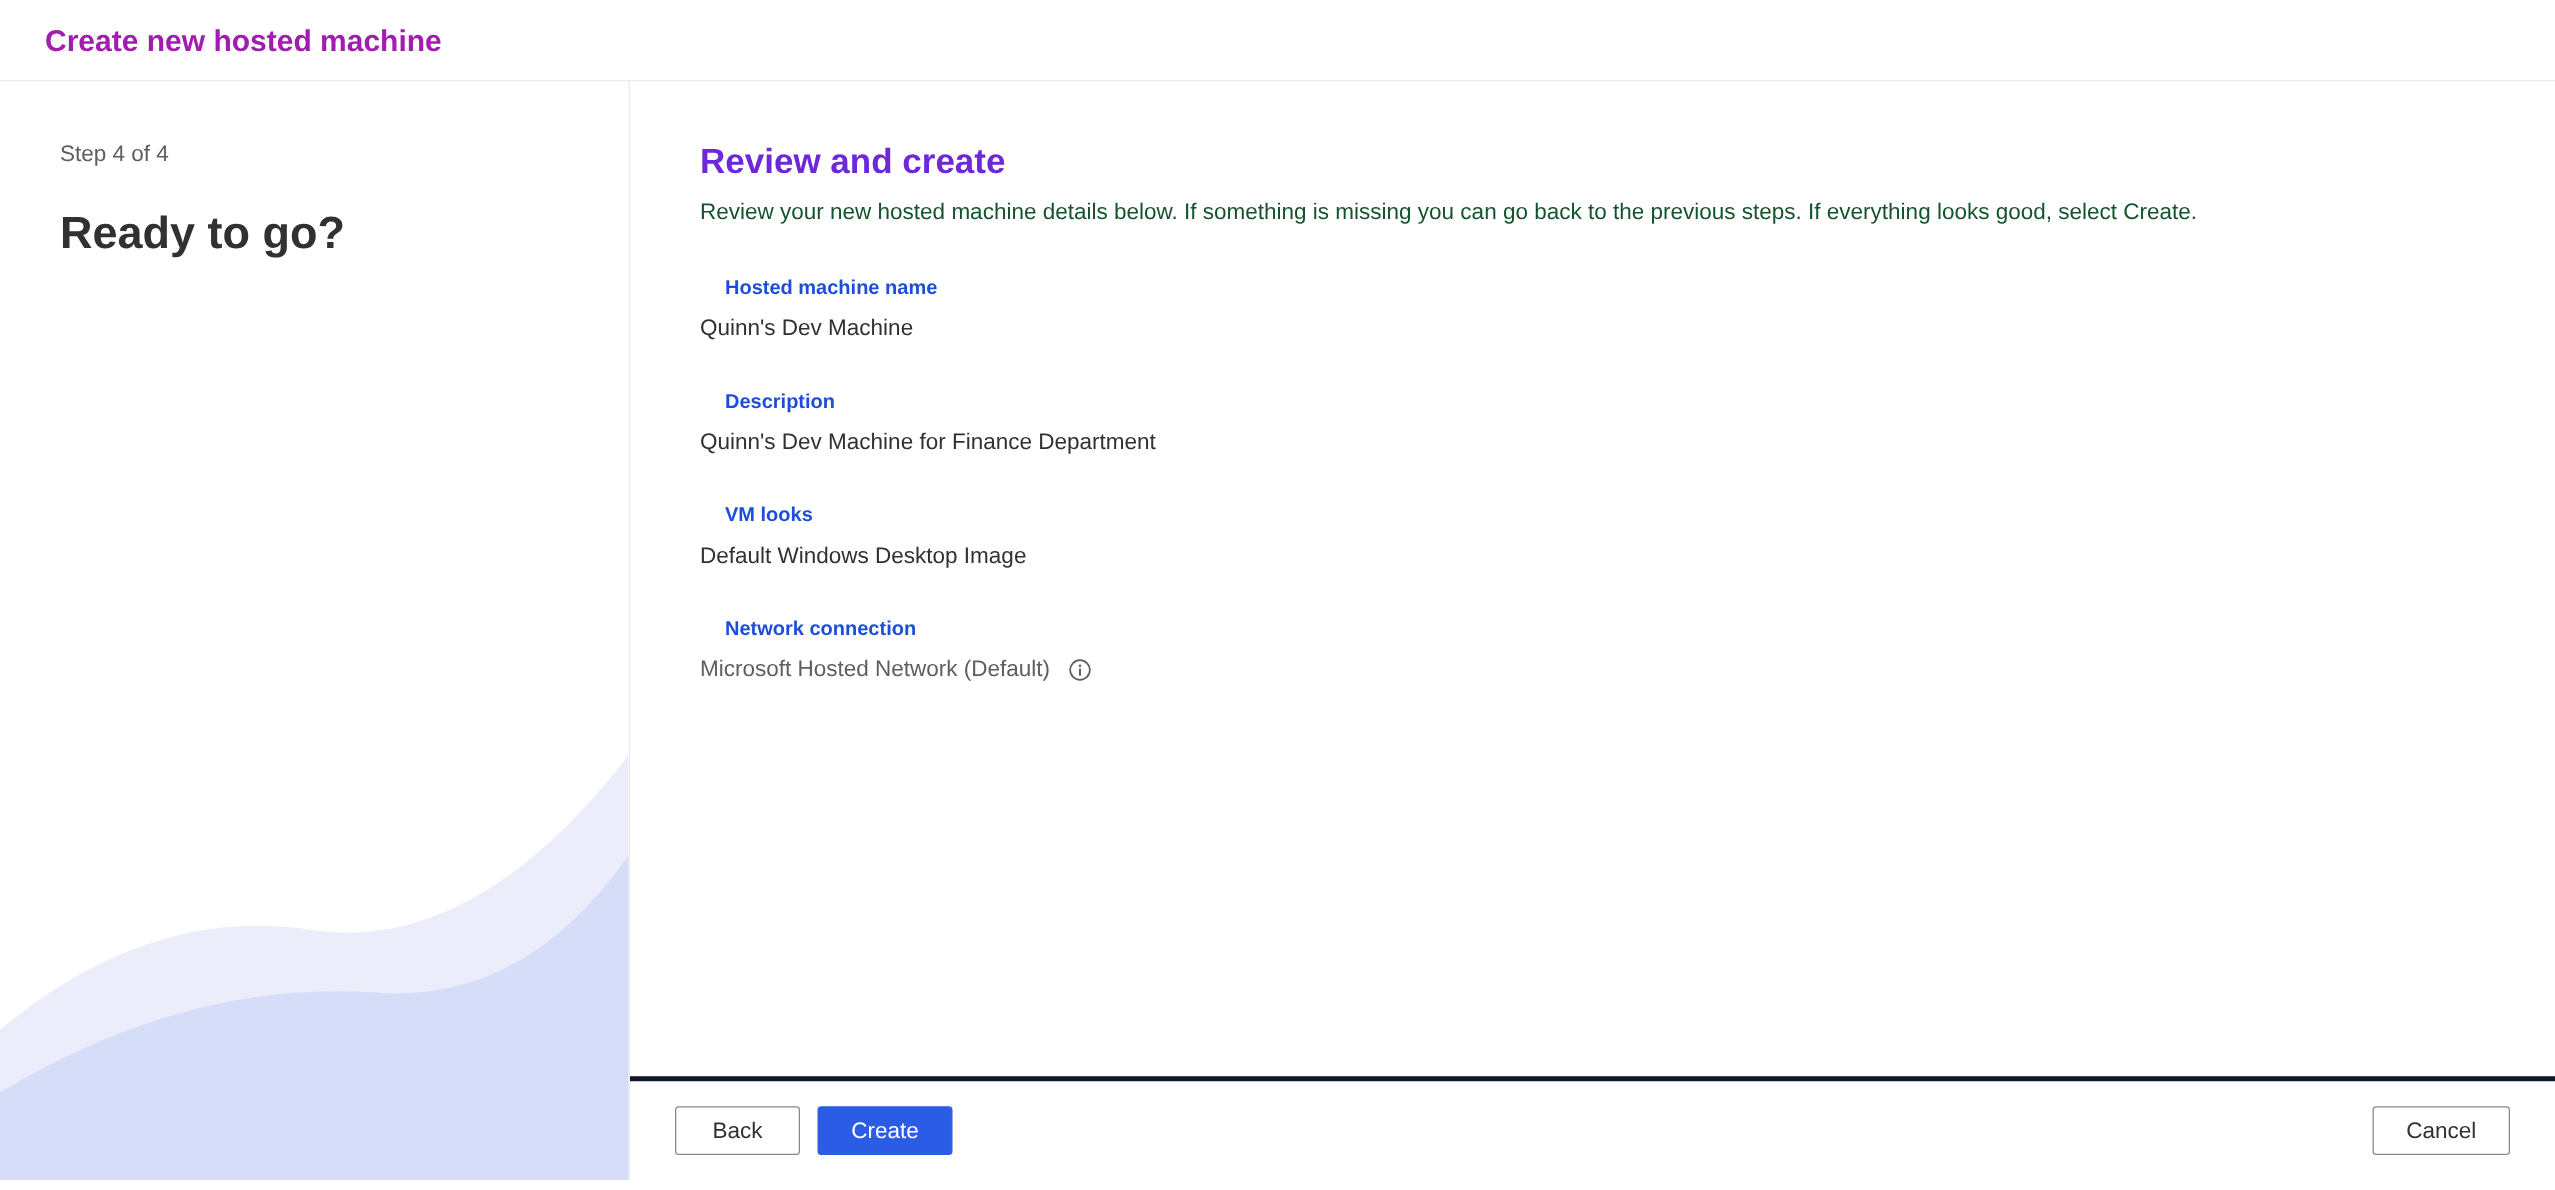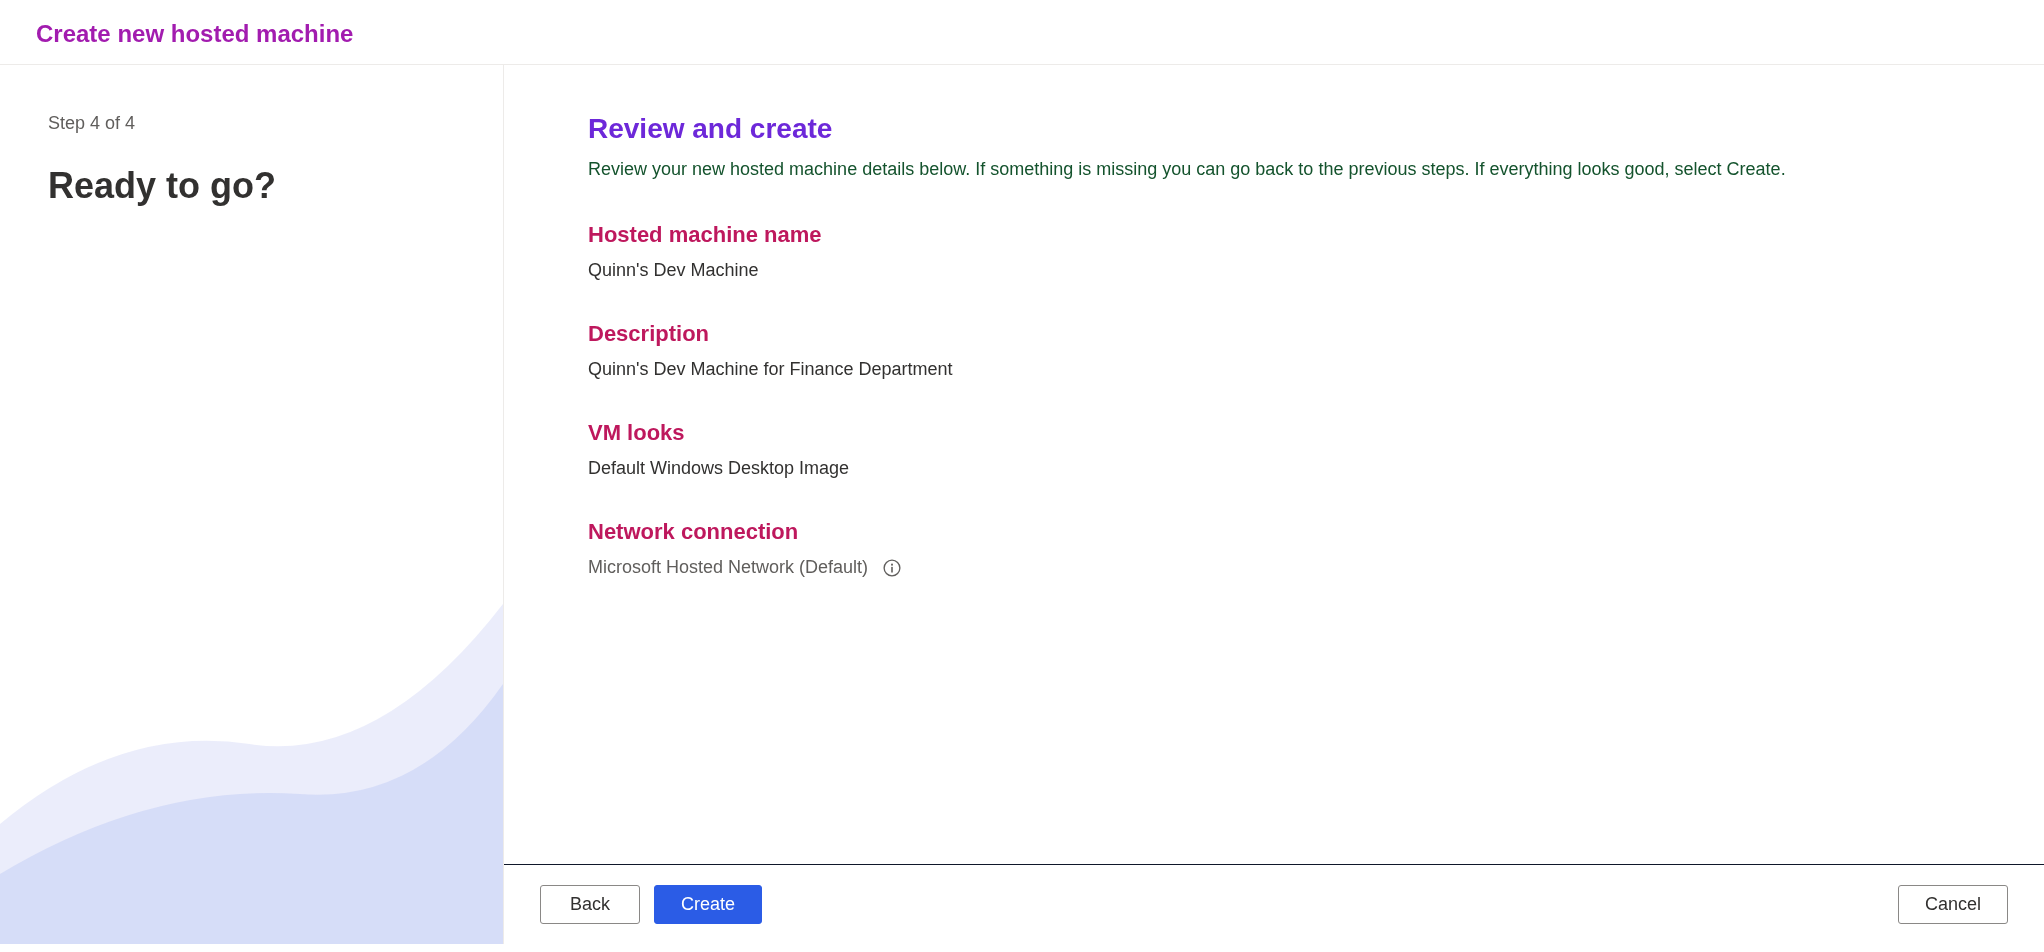--- a/index.html
+++ b/index.html
@@ -22,21 +22,20 @@
     }
     .header-title {
       font-size: 24px;
       font-weight: 600;
       color: #a21caf;
     }
     .content-wrapper {
       display: flex;
       height: calc(100% - 73px);
       position: relative;
-      gap: 28px;
     }
     .sidebar {
       width: 504px;
       min-width: 504px;
       border-right: 1px solid #edebe9;
       padding: 48px 48px 0 48px;
       position: relative;
       overflow: hidden;
     }
     .step-indicator {
@@ -78,45 +77,46 @@
     .main-description {
       font-size: 18px;
       color: #14532d;
       margin-bottom: 40px;
       line-height: 1.4;
     }
     .field-group {
       margin-bottom: 40px;
     }
     .field-label {
-      font-size: 22px;
-      font-weight: 600;
-      color: #be185d;
+      font-size: 16px;
+      font-weight: 600;
+      color: #1d4ed8;
       margin-bottom: 12px;
+      margin-left: 20px;
     }
     .field-value {
       font-size: 18px;
       color: #323130;
       display: flex;
       align-items: center;
       gap: 14px;
     }
     .field-value-muted {
       color: #605e5c;
     }
     .info-icon {
       display: inline-flex;
       align-items: center;
       justify-content: center;
       width: 20px;
       height: 20px;
       cursor: pointer;
     }
     .footer {
-      border-top: 1px solid #0f172a;
+      border-top: 4px solid #0f172a;
       padding: 20px 36px;
       display: flex;
       justify-content: space-between;
       align-items: flex-end;
       position: absolute;
       bottom: 0;
       left: 504px;
       right: 0;
       background: #ffffff;
     }

